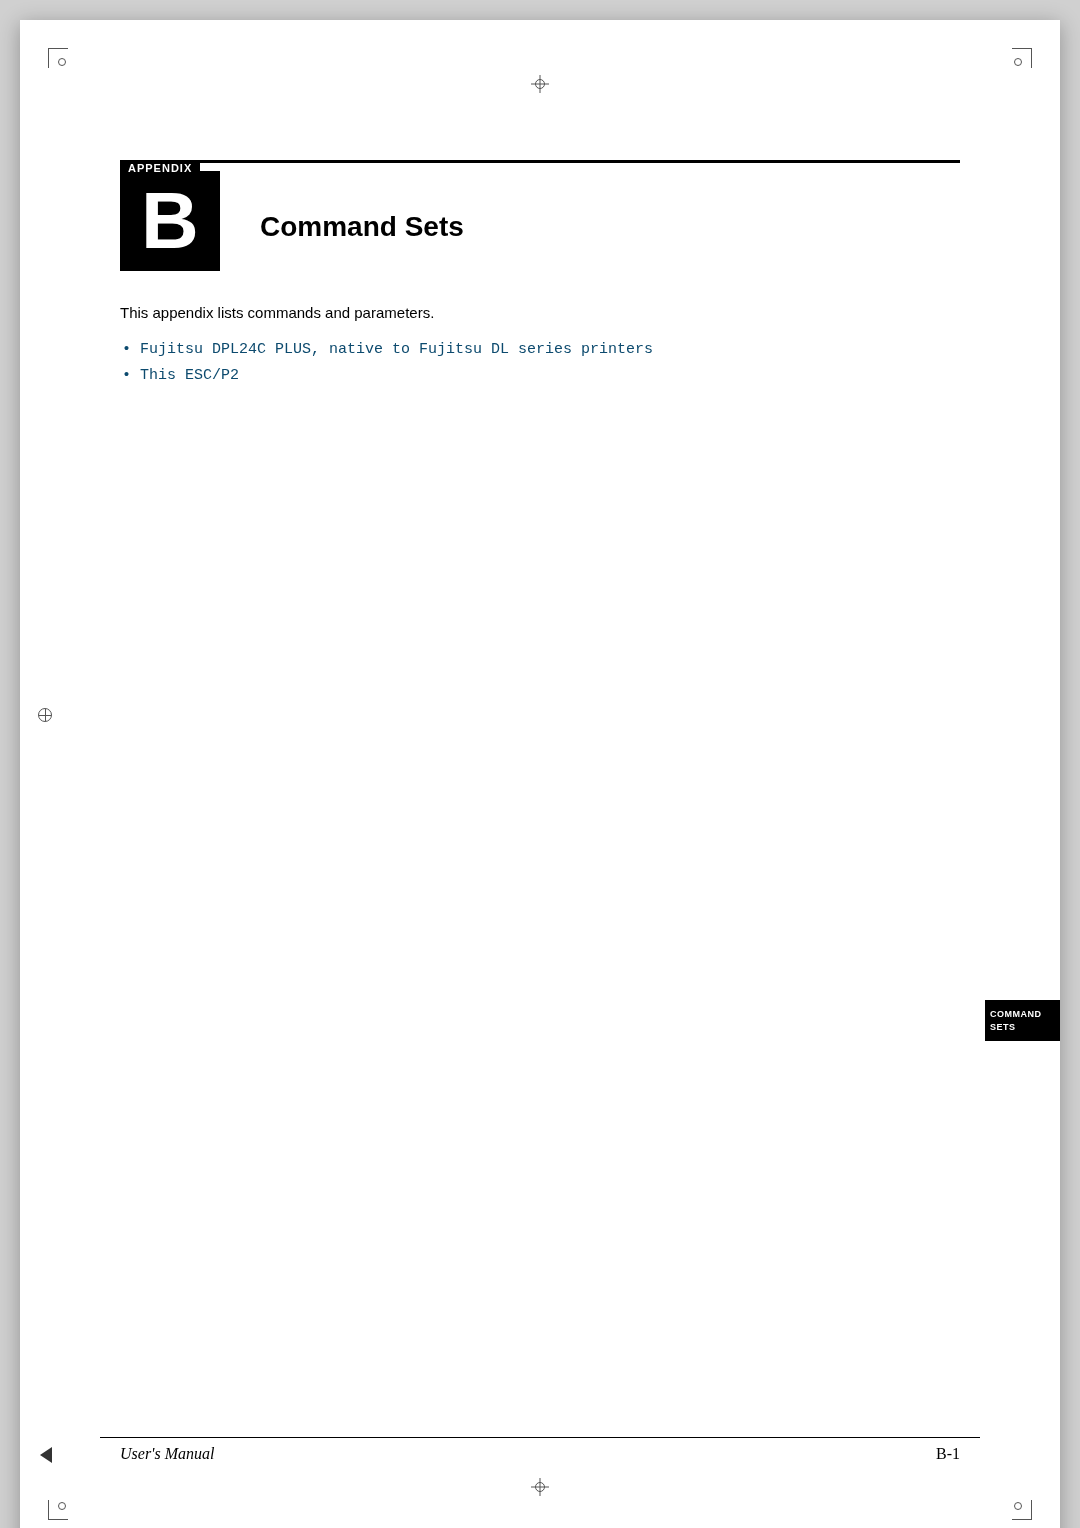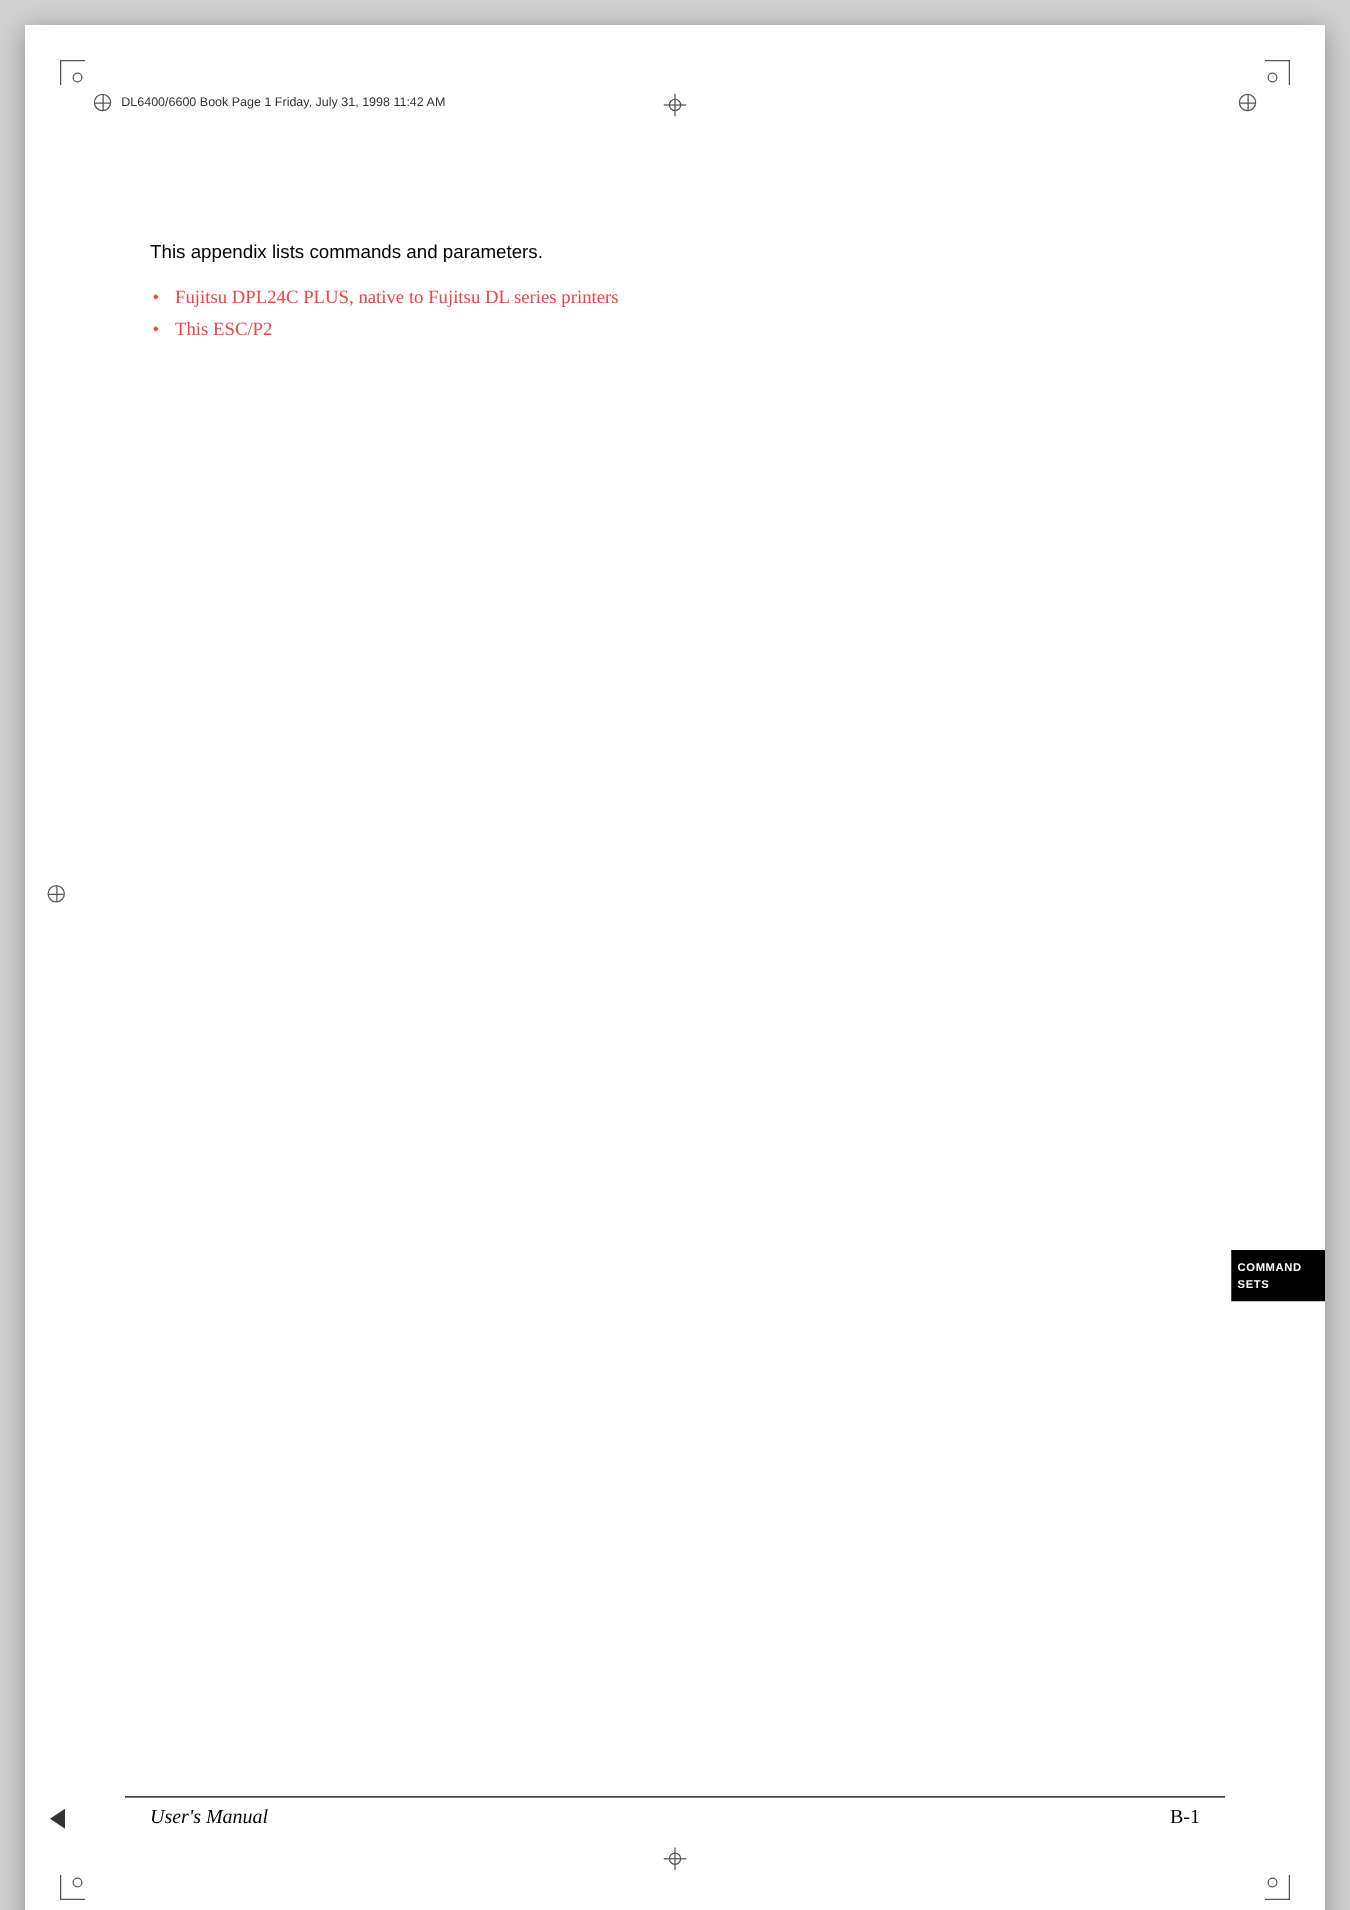--- a/index.html
+++ b/index.html
@@ -184,22 +184,22 @@
 
     .bullet-list {
       margin: 4px 0 12px 0;
       padding-left: 0;
       list-style: none;
     }
 
     .bullet-list li {
       font-size: 15px;
       line-height: 1.7;
-      color: #ef4444;
-      font-family: Liberation Serif, serif;
+      color: #0c4a6e;
+      font-family: Liberation Mono, monospace;
       padding-left: 20px;
       position: relative;
     }
 
     .bullet-list li::before {
       content: '•';
       position: absolute;
       left: 2px;
       top: 0;
     }
@@ -367,36 +367,34 @@
     </div>
   </div>
 
   <div class="dots-decoration">
     <div style="width:14px;height:14px;border-radius:50%;border:1px solid #555;position:relative;margin-bottom:2px;">
       <div style="position:absolute;top:50%;left:0;right:0;height:1px;background:#555;"></div>
       <div style="position:absolute;left:50%;top:0;bottom:0;width:1px;background:#555;"></div>
     </div>
   </div>
 
-  <div class="top-header">
-    <div class="header-left">
-      <div style="width:14px;height:14px;border-radius:50%;border:1px solid #555;position:relative;flex-shrink:0;">
-        <div style="position:absolute;top:50%;left:0;right:0;height:1px;background:#555;"></div>
-        <div style="position:absolute;left:50%;top:0;bottom:0;width:1px;background:#555;"></div>
+
+  <div class="content">
+
+    <div class="appendix-header-wrapper">
+      <span class="appendix-label-inline">APPENDIX</span>
+      <div class="appendix-body-row">
+        <div class="appendix-B-box">
+          <span>B</span>
+        </div>
+        <div class="appendix-header-right">
+          <h1 class="appendix-title">Command Sets</h1>
+        </div>
       </div>
-      <span class="header-text">DL6400/6600 Book  Page 1  Friday, July 31, 1998  11:42 AM</span>
     </div>
-    <div style="width:14px;height:14px;border-radius:50%;border:1px solid #555;position:relative;flex-shrink:0;">
-      <div style="position:absolute;top:50%;left:0;right:0;height:1px;background:#555;"></div>
-      <div style="position:absolute;left:50%;top:0;bottom:0;width:1px;background:#555;"></div>
-    </div>
-  </div>
-
-  <div class="content">
-
 
     <div class="body-section">
       <p class="body-paragraph">This appendix lists commands and parameters.</p>
 
       <ul class="bullet-list">
         <li>Fujitsu DPL24C PLUS, native to Fujitsu DL series printers</li>
         <li>This ESC/P2</li>
       </ul>
 
     </div>

